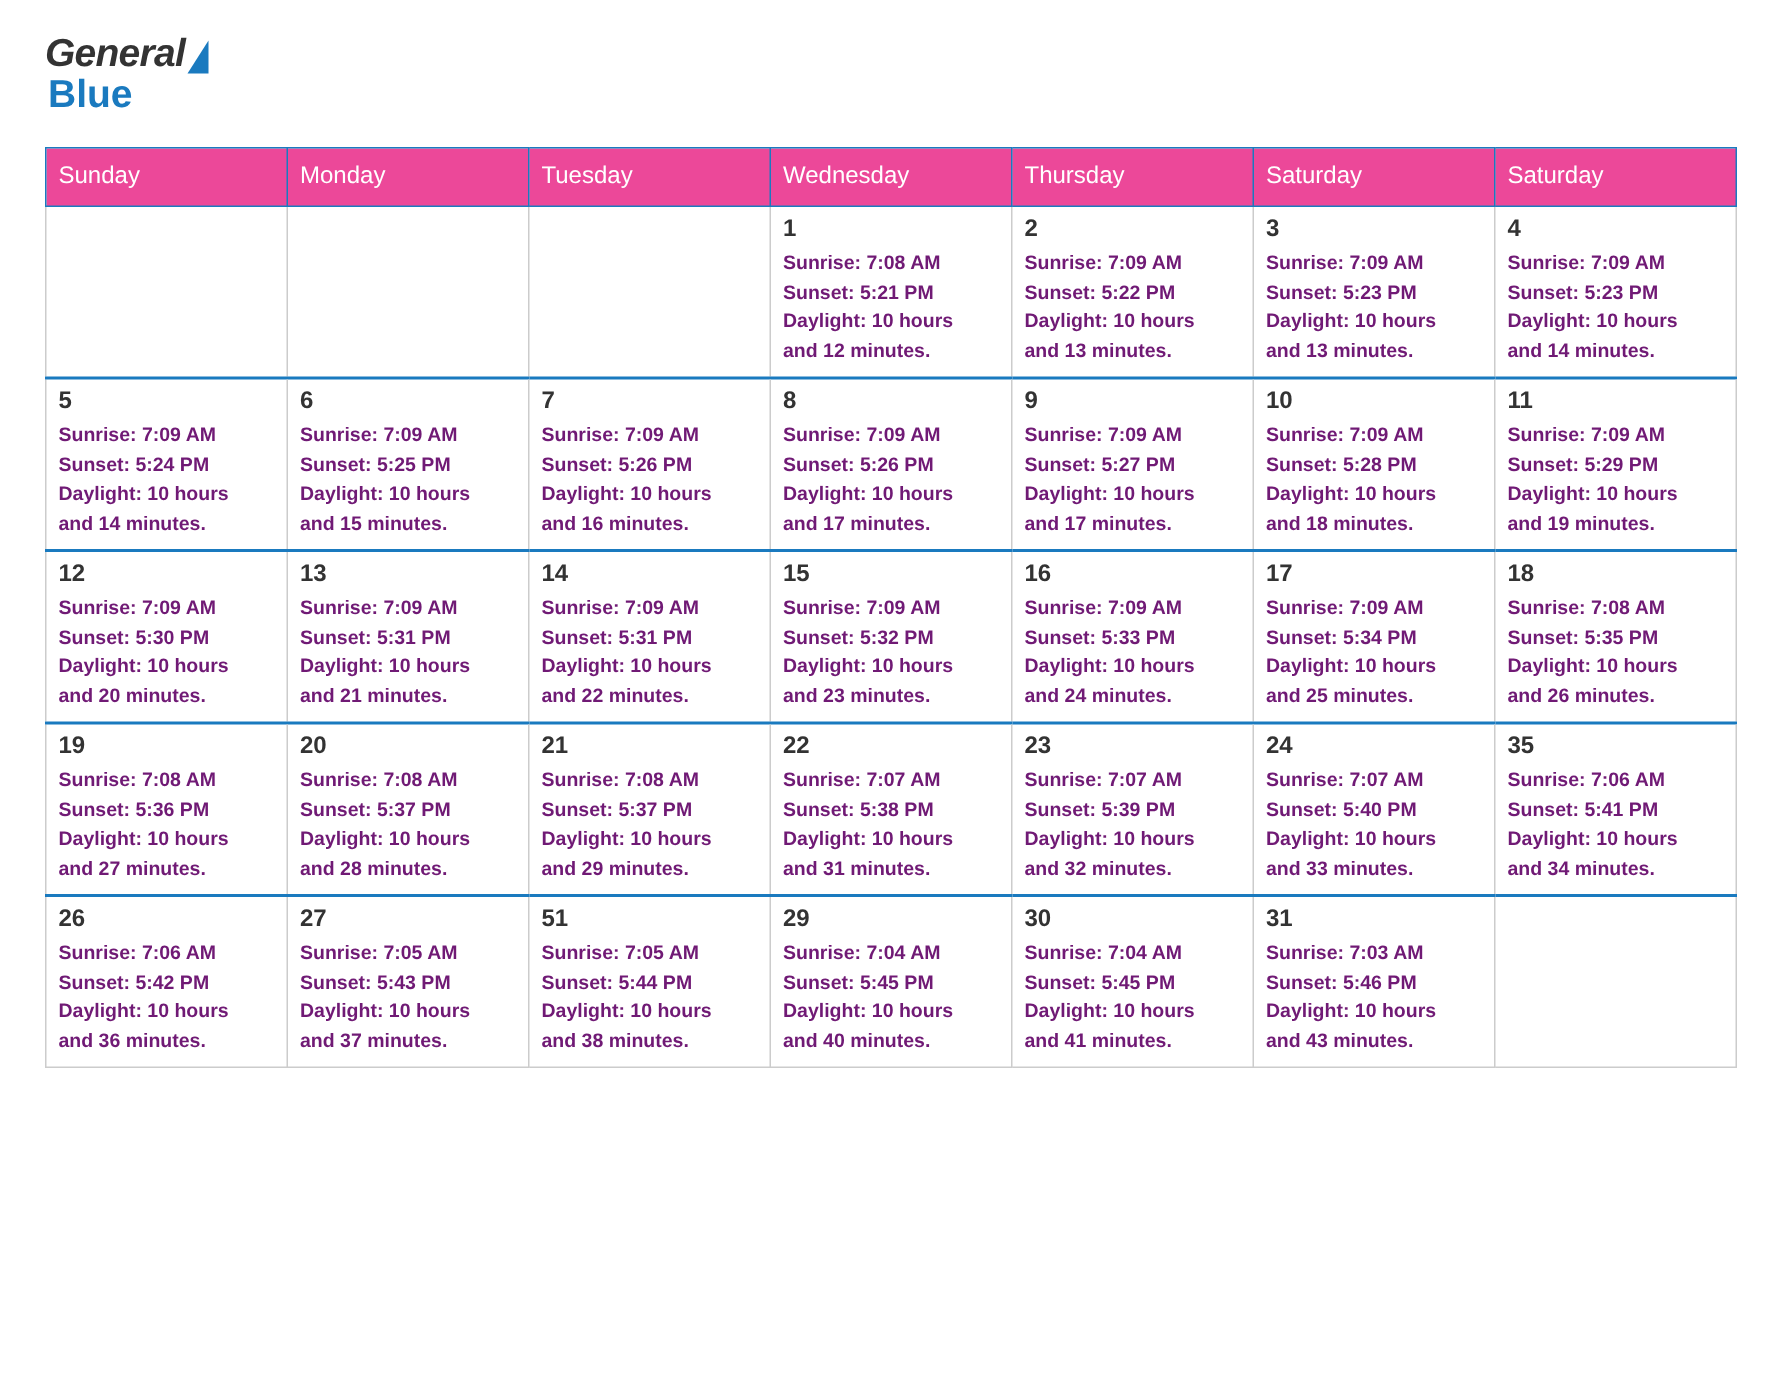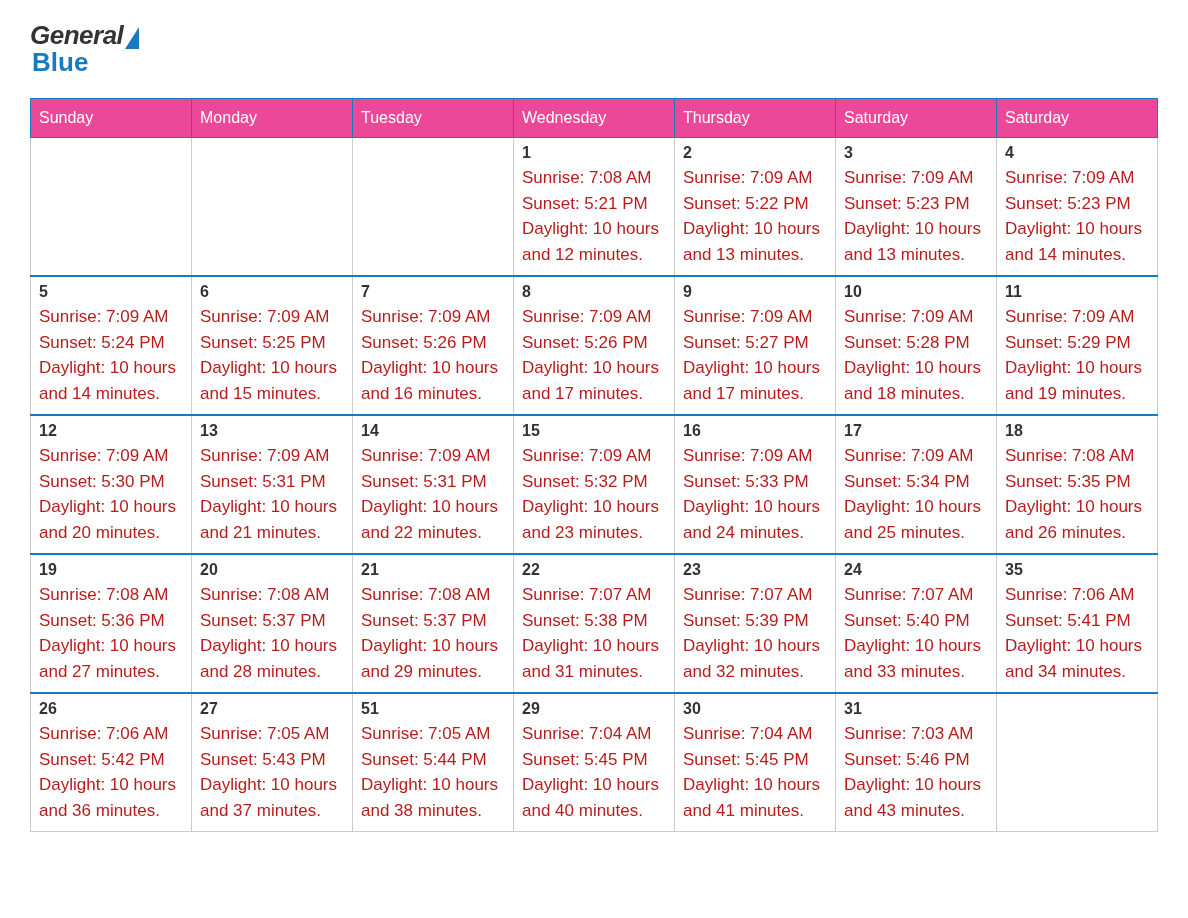--- a/index.html
+++ b/index.html
@@ -90,23 +90,24 @@
       background: #fff;
     }
     .day-number {
       font-size: 16px;
       font-weight: bold;
       color: #333;
       display: block;
       margin-bottom: 3px;
     }
     .day-info {
-      font-size: 17px;
-      color: #b91c1c;
+      font-size: 13px;
+      color: #701a75;
       line-height: 1.5;
+      font-weight: bold;
     }
     .calendar tbody tr:not(:last-child) td {
       border-bottom: 2px solid #1a7abf;
     }
   </style>
 </head>
 <body>
 
 <div class="header">
   <div class="logo">

